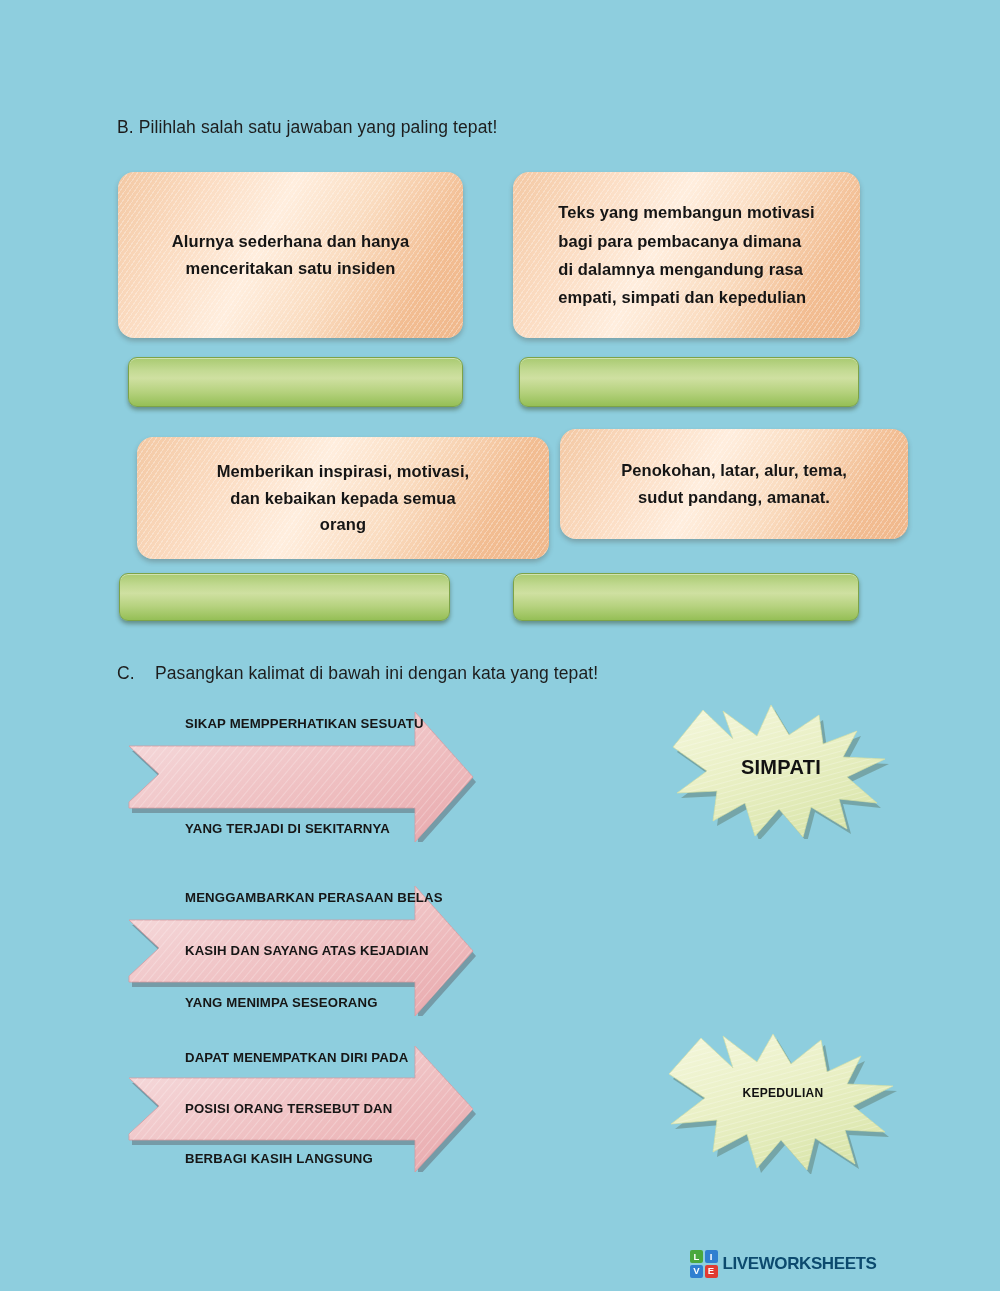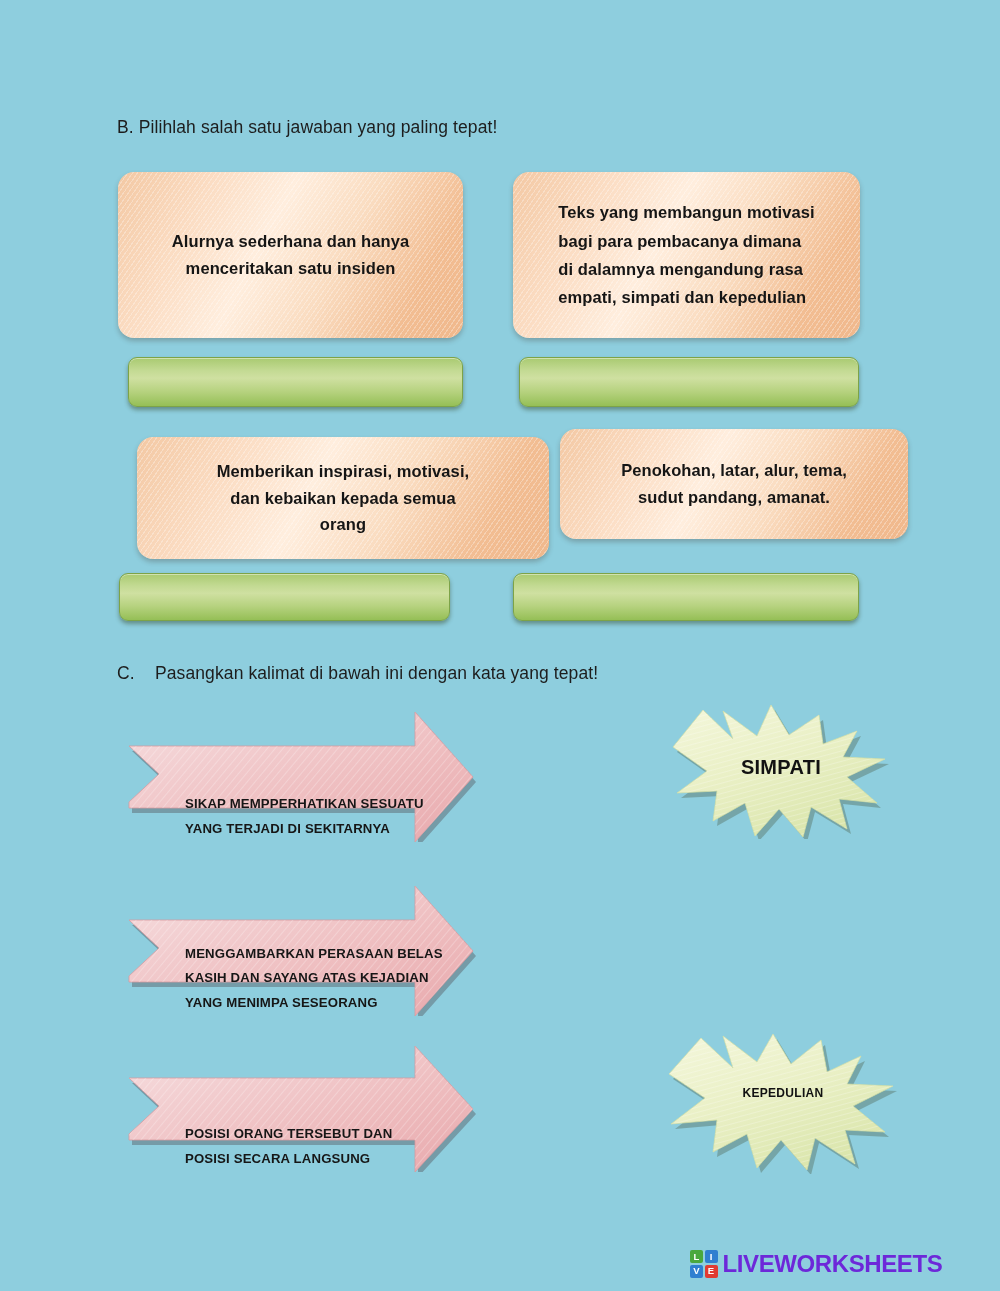--- a/index.html
+++ b/index.html
@@ -104,21 +104,21 @@
     left: 0;
     top: 0;
   }
   .arrow-text {
     position: absolute;
     left: 60px;
     top: 0;
     height: 100%;
     display: flex;
     flex-direction: column;
-    justify-content: flex-end;
+    justify-content: space-between;
     z-index: 2;
     pointer-events: none;
   }
   .arrow-text div {
     font-size: 13.2px;
     font-weight: bold;
     color: #161616;
     line-height: 1.88;
     letter-spacing: 0.15px;
     white-space: nowrap;
@@ -178,23 +178,23 @@
     font-weight: bold;
     color: #ffffff;
     border-radius: 2px;
     line-height: 1;
   }
   .tile-l { background: #4aa83d; }
   .tile-i { background: #2f7fd0; }
   .tile-v { background: #2f7fd0; }
   .tile-e { background: #e13b32; }
   #logo-word {
-    font-size: 24px;
-    font-weight: bold;
-    color: #6d28d9;
+    font-size: 17px;
+    font-weight: bold;
+    color: #0c4a6e;
     letter-spacing: -0.4px;
     line-height: 1;
   }
 </style>
 </head>
 <body>
 
 <div class="page">
 
   <div class="section-heading" id="heading-b">B. Pilihlah salah satu jawaban yang paling tepat!</div>
@@ -303,22 +303,23 @@
           <line x1="0" y1="0" x2="0" y2="6" stroke="rgba(255,255,255,0.35)" stroke-width="1.4"></line>
         </pattern>
       </defs>
       <g>
         <path d="M4 32 L34 60 L4 88 L4 94 L290 94 L290 126 L348 63 L290 0 L290 32 Z" transform="translate(3,5)" fill="rgba(60,35,40,0.30)"></path>
         <path d="M4 32 L34 60 L4 88 L4 94 L290 94 L290 126 L348 63 L290 0 L290 32 Z" fill="url(#pinkGrad3)" stroke="#d79ba0" stroke-width="0.8"></path>
         <path d="M4 32 L34 60 L4 88 L4 94 L290 94 L290 126 L348 63 L290 0 L290 32 Z" fill="url(#hatch3)"></path>
       </g>
     </svg>
     <div class="arrow-text">
+      <div>DAPAT MENEMPATKAN DIRI PADA</div>
       <div>POSISI ORANG TERSEBUT DAN</div>
-      <div>POSISI SECARA LANGSUNG</div>
+      <div>BERBAGI KASIH LANGSUNG</div>
     </div>
   </div>
 
   <div class="star-wrap" id="star-1">
     <svg width="220" height="136" viewBox="0 0 220 136">
       <defs>
         <linearGradient id="starGrad1" x1="0" y1="0" x2="0.6" y2="1">
           <stop offset="0%" stop-color="#f4f7dc"></stop>
           <stop offset="50%" stop-color="#eaf0c6"></stop>
           <stop offset="100%" stop-color="#dbe6ad"></stop>

